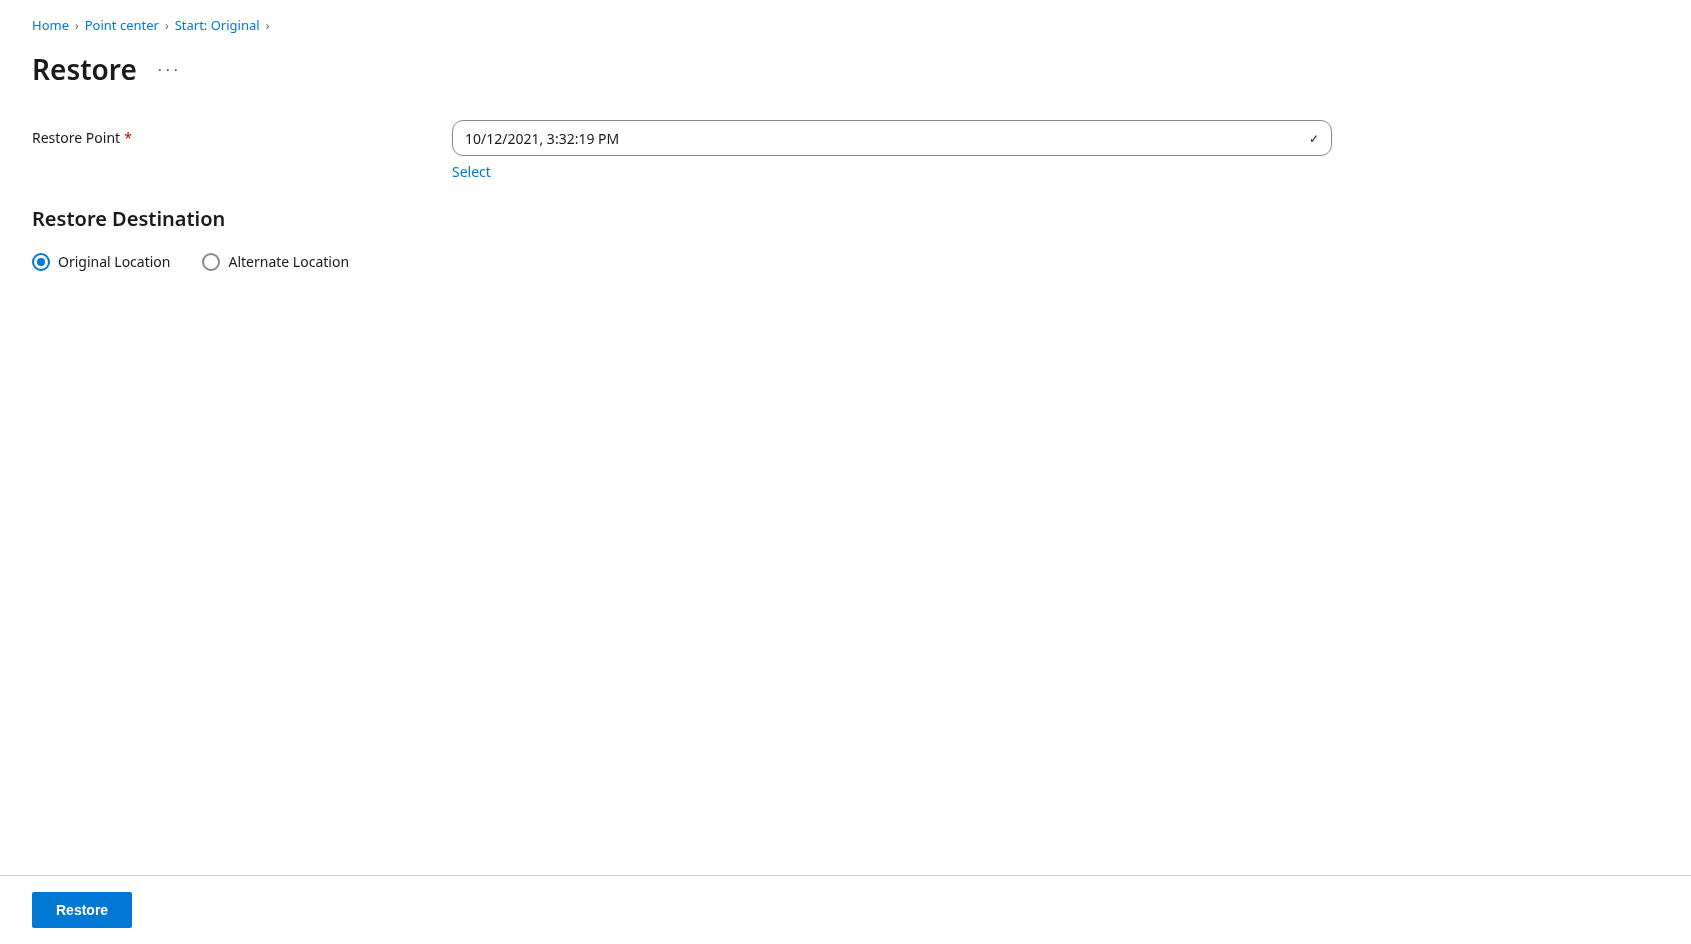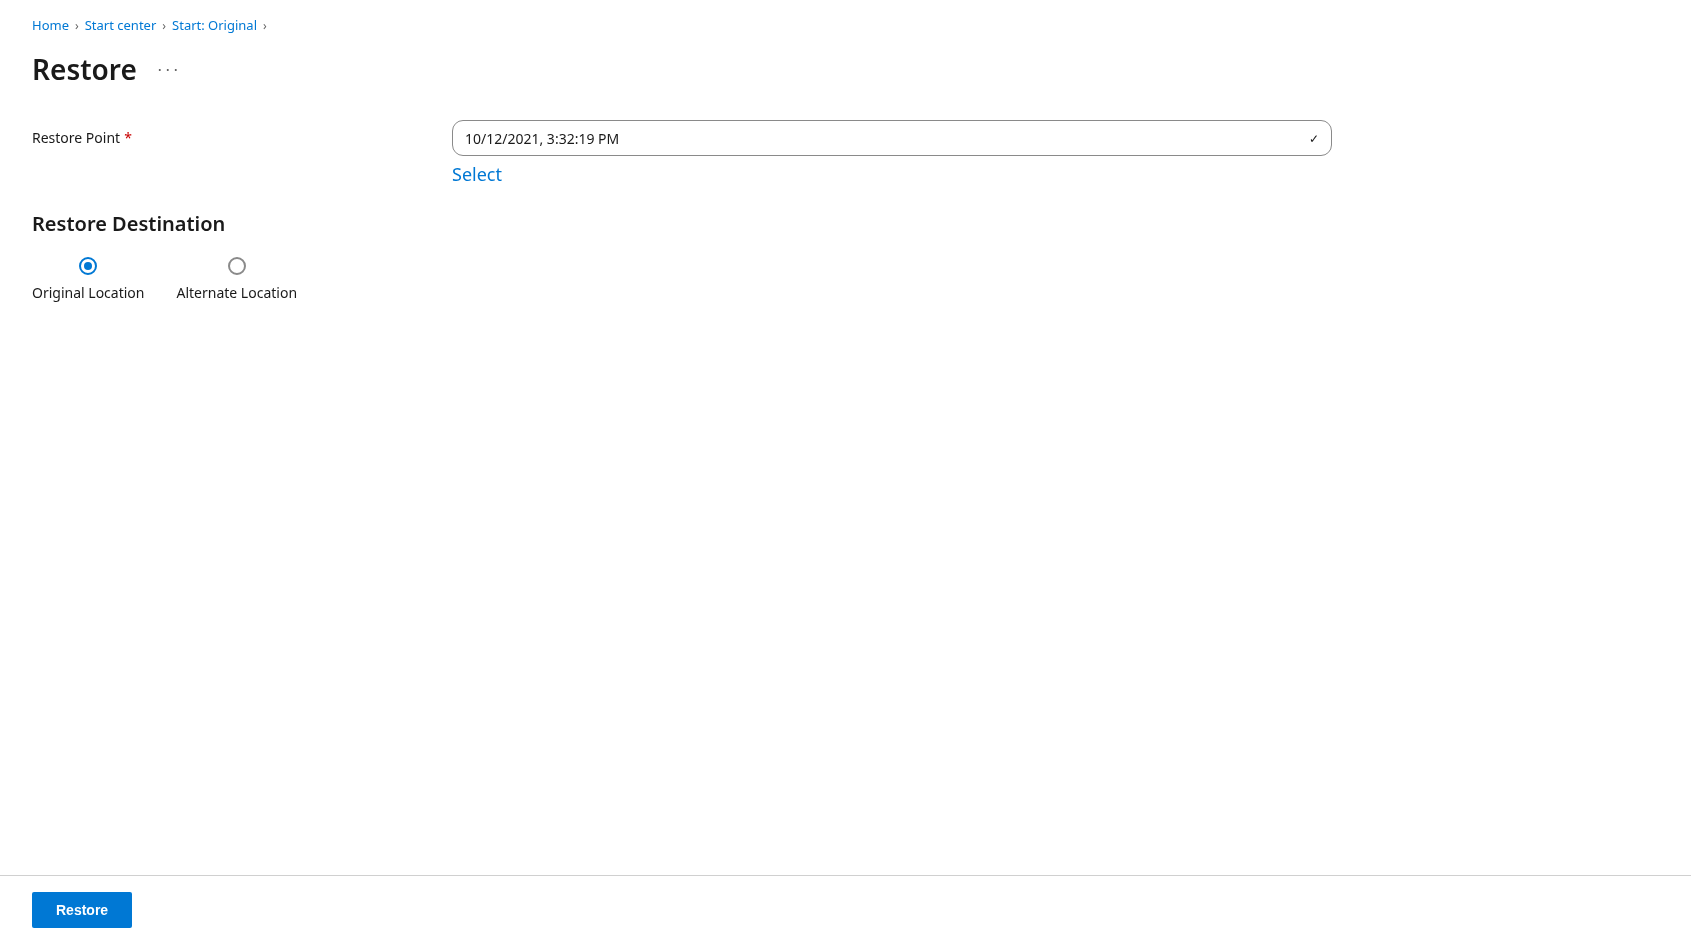--- a/index.html
+++ b/index.html
@@ -119,21 +119,21 @@
       color: #1a1a1a;
       font-size: 12px;
     }
 
     .select-link {
       display: block;
       margin-top: 6px;
       color: #0078d4;
       text-decoration: none;
       cursor: pointer;
-      font-size: 18px;
+      font-size: 14px;
     }
 
     .section-title {
       font-size: 20px;
       font-weight: 600;
       color: #1a1a1a;
       margin-bottom: 20px;
       margin-top: 8px;
     }
 
@@ -142,21 +142,20 @@
       align-items: center;
       gap: 32px;
       margin-bottom: 28px;
     }
 
     .radio-option {
       display: flex;
       align-items: center;
       gap: 8px;
       cursor: pointer;
-      flex-direction: column;
     }
 
     .radio-input {
       width: 18px;
       height: 18px;
       border: 2px solid #0078d4;
       border-radius: 50%;
       display: flex;
       align-items: center;
       justify-content: center;
@@ -207,21 +206,21 @@
     }
   </style>
 </head>
 <body>
 
 <div class="main-content">
 
   <nav class="breadcrumb">
     <a>Home</a>
     <span class="breadcrumb-separator">›</span>
-    <a>Start center</a>
+    <a>Point center</a>
     <span class="breadcrumb-separator">›</span>
     <a>Start: Original</a>
     <span class="breadcrumb-separator">›</span>
   </nav>
 
   <div class="page-header">
     <h1 class="page-title">Restore</h1>
     <button class="more-options-btn">···</button>
   </div>
 

